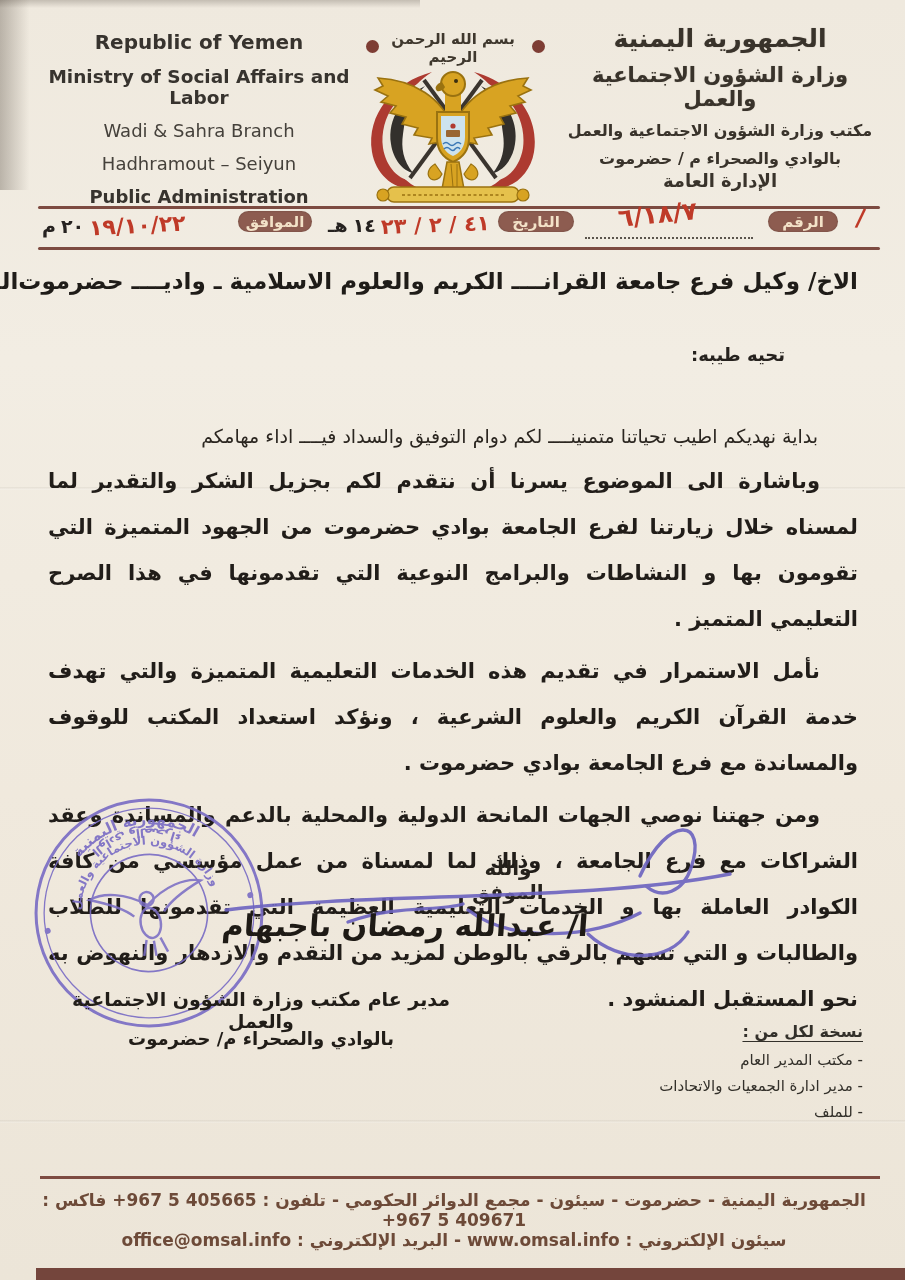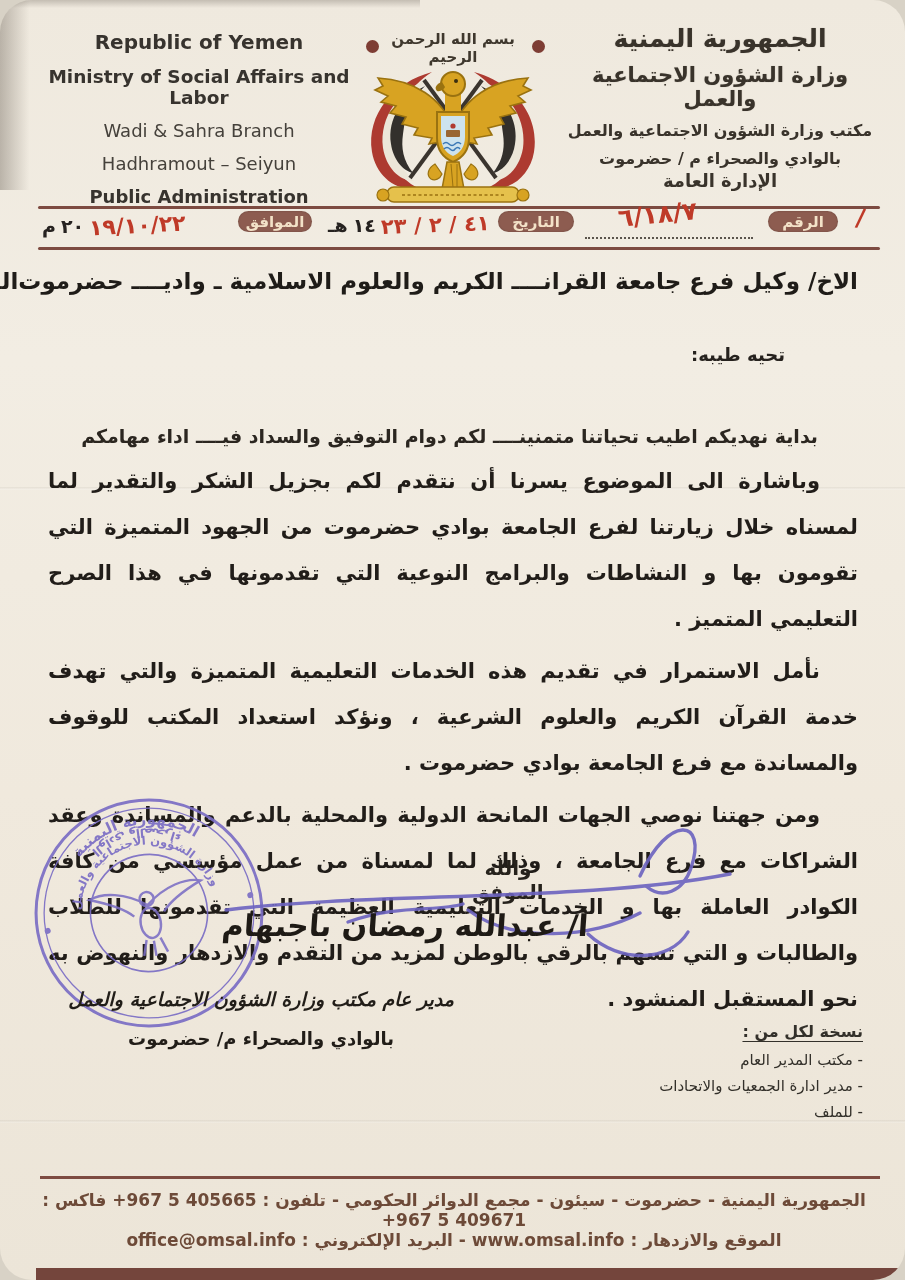--- a/index.html
+++ b/index.html
@@ -1,21 +1,20 @@
 <!DOCTYPE html>
 <html lang="ar"><head>
 <meta charset="utf-8">
 <style>
   html,body{margin:0;padding:0;}
   body{background:#d8d2c6;font-family:"DejaVu Sans",sans-serif;}
   #page{
     position:relative;width:905px;height:1280px;margin:0 auto;overflow:hidden;
     background:linear-gradient(180deg,#efe9de 0%,#f2ede3 28%,#f0e9dd 62%,#ece5d8 100%);
     color:#2a2622;
-    border-radius:32px;
   }
   .abs{position:absolute;}
   .noi{pointer-events:none;}
   
   .corner-shade{left:0;top:0;width:42px;height:190px;
     background:linear-gradient(to right,rgba(45,35,25,.28),rgba(45,35,25,0) 70%);}
   .top-shade{left:0;top:0;width:420px;height:8px;
     background:linear-gradient(to bottom,rgba(45,35,25,.22),rgba(45,35,25,0));}
   .crease{left:0;width:905px;height:3px;background:linear-gradient(to bottom,rgba(60,50,40,.07),rgba(255,255,255,.25));}
   
@@ -44,27 +43,27 @@
   .hijri .redink{font-size:21px;transform:rotate(-2deg);}
   .dotline{left:585px;top:211px;width:168px;border-bottom:2px dotted #5a544c;height:26px;}
   .refnum{left:618px;top:200px;font-size:25px;transform:rotate(-6deg);letter-spacing:2px;}
   .straymark{left:856px;top:204px;font-size:24px;color:#bf3a28;font-weight:bold;transform:rotate(8deg);}
   
   .addressee{left:52px;top:268px;width:806px;direction:rtl;display:flex;justify-content:space-between;align-items:flex-start;
     font-size:23px;font-weight:bold;color:#1f1c18;white-space:nowrap;}
   .greeting{right:120px;top:344px;font-size:18px;font-weight:bold;direction:rtl;color:#26221e;}
   .subject{left:48px;top:378px;width:810px;text-align:center;direction:rtl;font-size:22px;font-weight:bold;color:#1d1a16;
     text-decoration:underline;text-underline-offset:7px;text-decoration-thickness:2px;}
-  .opening{left:48px;top:425px;width:770px;direction:rtl;text-align:right;padding-right:40px;font-size:19px;font-weight:700;color:#2b2620;}
+  .opening{left:48px;top:425px;width:770px;direction:rtl;text-align:right;padding-right:40px;font-size:19px;font-weight:400;color:#2b2620;}
   .bodytext{left:48px;top:458px;width:810px;direction:rtl;text-align:justify;font-size:21px;font-weight:bold;color:#211d19;line-height:46px;}
   .bodytext p{margin:0 0 6px 0;text-indent:38px;}
   
   .closing{left:448px;top:856px;width:120px;text-align:center;font-size:20px;font-weight:bold;direction:rtl;color:#26221c;}
   .sig-name{left:222px;top:908px;font-size:30px;font-weight:bold;direction:rtl;color:#1e1a15;transform:skewX(-4deg);}
-  .sig-title1{left:46px;top:988px;width:430px;text-align:center;font-size:19px;font-weight:bold;direction:rtl;color:#211d18;font-style:italic;}
+  .sig-title1{left:46px;top:988px;width:430px;text-align:center;font-size:19px;font-weight:bold;direction:rtl;color:#211d18;}
   .sig-title2{left:46px;top:1028px;width:430px;text-align:center;font-size:18px;font-weight:bold;direction:rtl;color:#211d18;}
   .stamp{left:28px;top:792px;width:242px;height:242px;transform:rotate(-10deg);opacity:.92;}
   .signature-svg{left:168px;top:812px;width:600px;height:175px;}
   
   .copies{right:42px;top:1022px;width:300px;direction:rtl;color:#33302a;}
   .copies .head{font-size:16px;font-weight:bold;text-decoration:underline;text-underline-offset:4px;margin-bottom:6px;}
   .copies .item{font-size:15px;line-height:26px;}
   
   .footrule{left:40px;top:1176px;width:840px;height:3px;background:#7d4b41;}
   .foot1{left:20px;top:1190px;width:868px;text-align:center;direction:rtl;font-size:17px;font-weight:bold;color:#6d4a38;}
@@ -234,17 +233,17 @@
     <div class="item">- مكتب المدير العام</div>
     <div class="item">- مدير ادارة الجمعيات والاتحادات</div>
     <div class="item">- للملف</div>
   </div>
 
   <div class="abs footrule"></div>
   <div class="abs foot1">
     <span>الجمهورية اليمنية - حضرموت - سيئون - مجمع الدوائر الحكومي - تلفون : </span><span class="ltr">+967 5 405665</span><span> فاكس : </span><span class="ltr">+967 5 409671</span>
   </div>
   <div class="abs foot2">
-    <span>الموقع والازدهار : </span><span class="ltr">www.omsal.info</span><span> - البريد الإلكتروني : </span><span class="ltr">office@omsal.info</span>
+    <span>سيئون الإلكتروني : </span><span class="ltr">www.omsal.info</span><span> - البريد الإلكتروني : </span><span class="ltr">office@omsal.info</span>
   </div>
   <div class="abs bottombar"></div>
 
 </div>
 
 </body></html>

